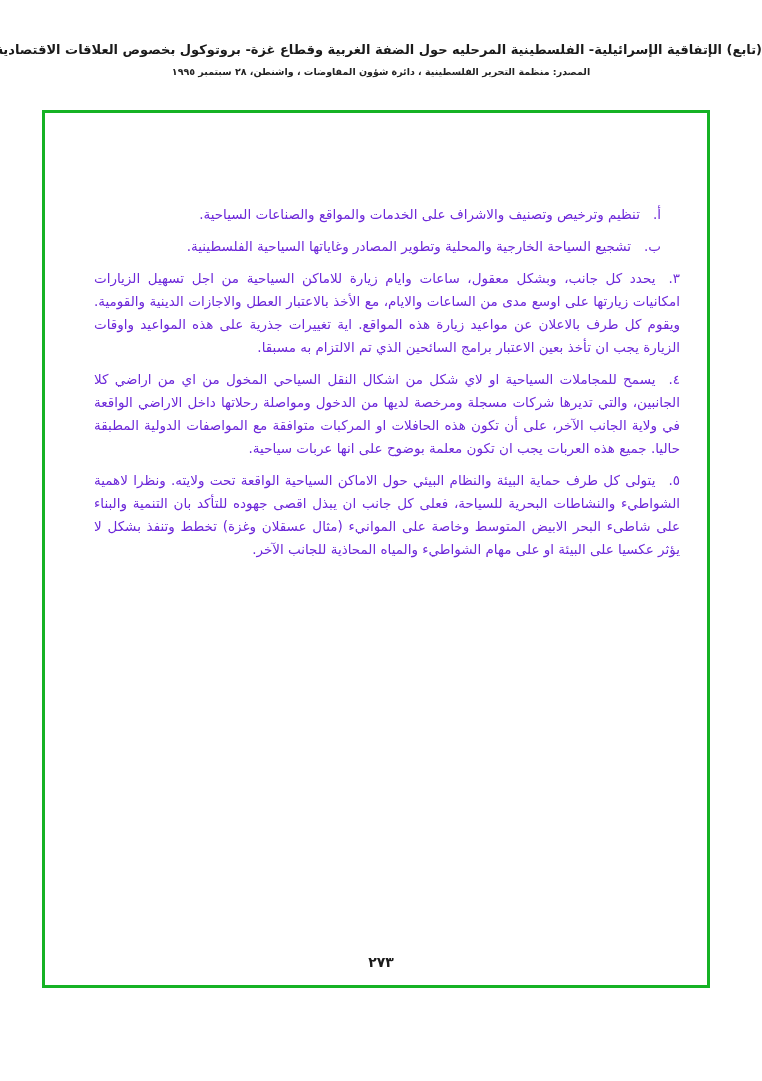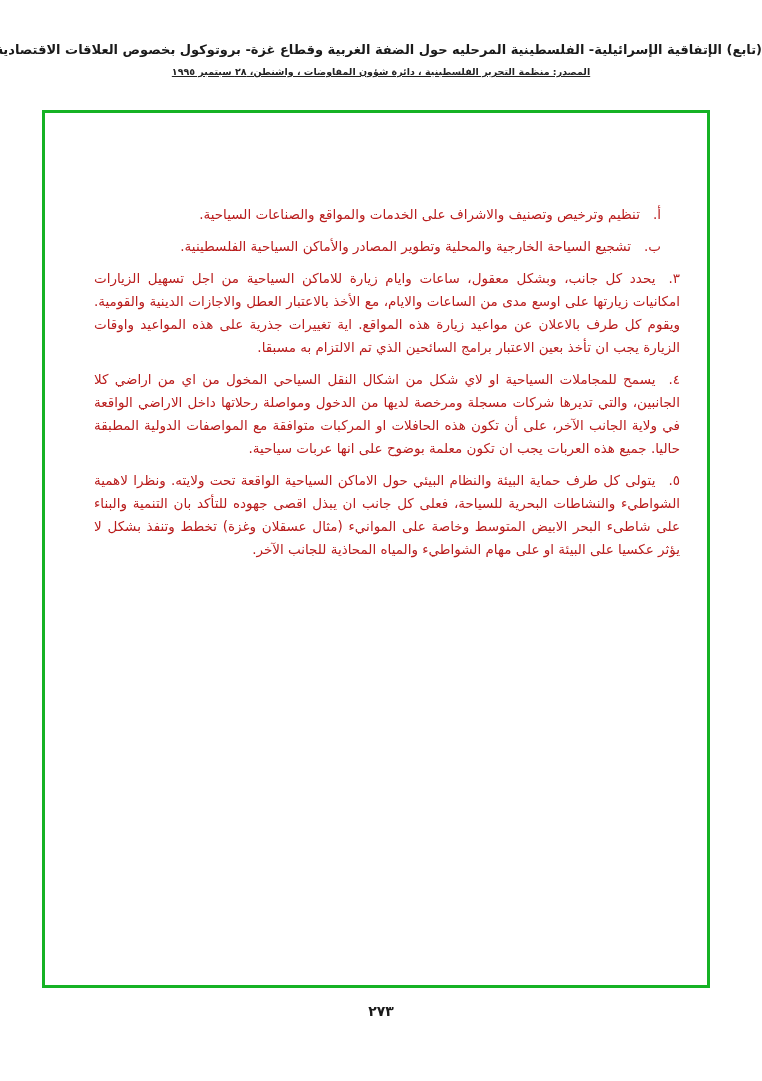--- a/index.html
+++ b/index.html
@@ -27,21 +27,20 @@
     font-size: 13px;
     font-weight: 700;
     white-space: nowrap;
     letter-spacing: 0.2px;
   }
   .doc-source {
     margin-top: 9px;
     font-size: 9.5px;
     font-weight: 700;
     color: #222;
-    text-decoration: underline;
   }
 
   
   .content-frame {
     position: absolute;
     left: 42px;
     top: 110px;
     width: 668px;
     height: 878px;
     border: 3px solid var(--frame-green);
@@ -51,21 +50,21 @@
   
   .clauses {
     position: absolute;
     top: 203px;
     right: 82px;
     width: 586px;
     direction: rtl;
     text-align: justify;
     font-size: 13.5px;
     line-height: 23px;
-    color: #b91c1c;
+    color: #6d28d9;
   }
   .clause {
     margin-bottom: 9px;
   }
   .clause.sub {
     padding-right: 19px;
   }
   .clause .marker {
     display: inline-block;
     font-weight: 400;
@@ -73,21 +72,21 @@
   }
   .clause .text {
     display: inline;
   }
 
   
   .page-number {
     position: absolute;
     left: 0;
     width: 100%;
-    top: 1003px;
+    top: 954px;
     text-align: center;
     font-size: 14px;
     font-weight: 700;
     direction: rtl;
   }
 </style>
 </head>
 <body>
 
 <div class="doc-header">
@@ -97,21 +96,21 @@
 
 <div class="content-frame"></div>
 
 <div class="clauses">
 
   <div class="clause sub">
     <span class="marker">أ.</span><span class="text">تنظيم وترخيص وتصنيف والاشراف على الخدمات والمواقع والصناعات السياحية.</span>
   </div>
 
   <div class="clause sub">
-    <span class="marker">ب.</span><span class="text">تشجيع السياحة الخارجية والمحلية وتطوير المصادر والأماكن السياحية الفلسطينية.</span>
+    <span class="marker">ب.</span><span class="text">تشجيع السياحة الخارجية والمحلية وتطوير المصادر وغاياتها السياحية الفلسطينية.</span>
   </div>
 
 
 
   <div class="clause">
     <span class="marker">٣.</span><span class="text">يحدد كل جانب، وبشكل معقول، ساعات وايام زيارة للاماكن السياحية من اجل تسهيل الزيارات امكانيات زيارتها على اوسع مدى من الساعات والايام، مع الأخذ بالاعتبار العطل والاجازات الدينية والقومية. ويقوم كل طرف بالاعلان عن مواعيد زيارة هذه المواقع. اية تغييرات جذرية على هذه المواعيد واوقات الزيارة يجب ان تأخذ بعين الاعتبار برامج السائحين الذي تم الالتزام به مسبقا.</span>
   </div>
 
   <div class="clause">
     <span class="marker">٤.</span><span class="text">يسمح للمجاملات السياحية او لاي شكل من اشكال النقل السياحي المخول من اي من اراضي كلا الجانبين، والتي تديرها شركات مسجلة ومرخصة لديها من الدخول ومواصلة رحلاتها داخل الاراضي الواقعة في ولاية الجانب الآخر، على أن تكون هذه الحافلات او المركبات متوافقة مع المواصفات الدولية المطبقة حاليا. جميع هذه العربات يجب ان تكون معلمة بوضوح على انها عربات سياحية.</span>

